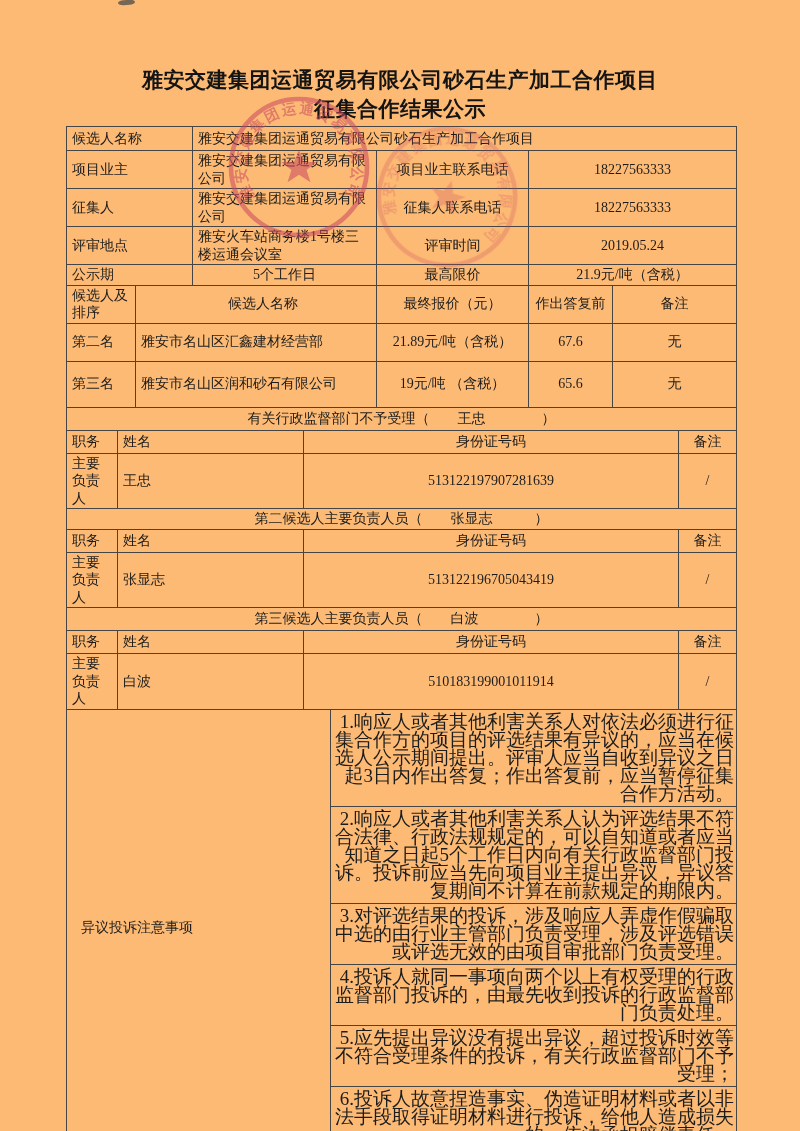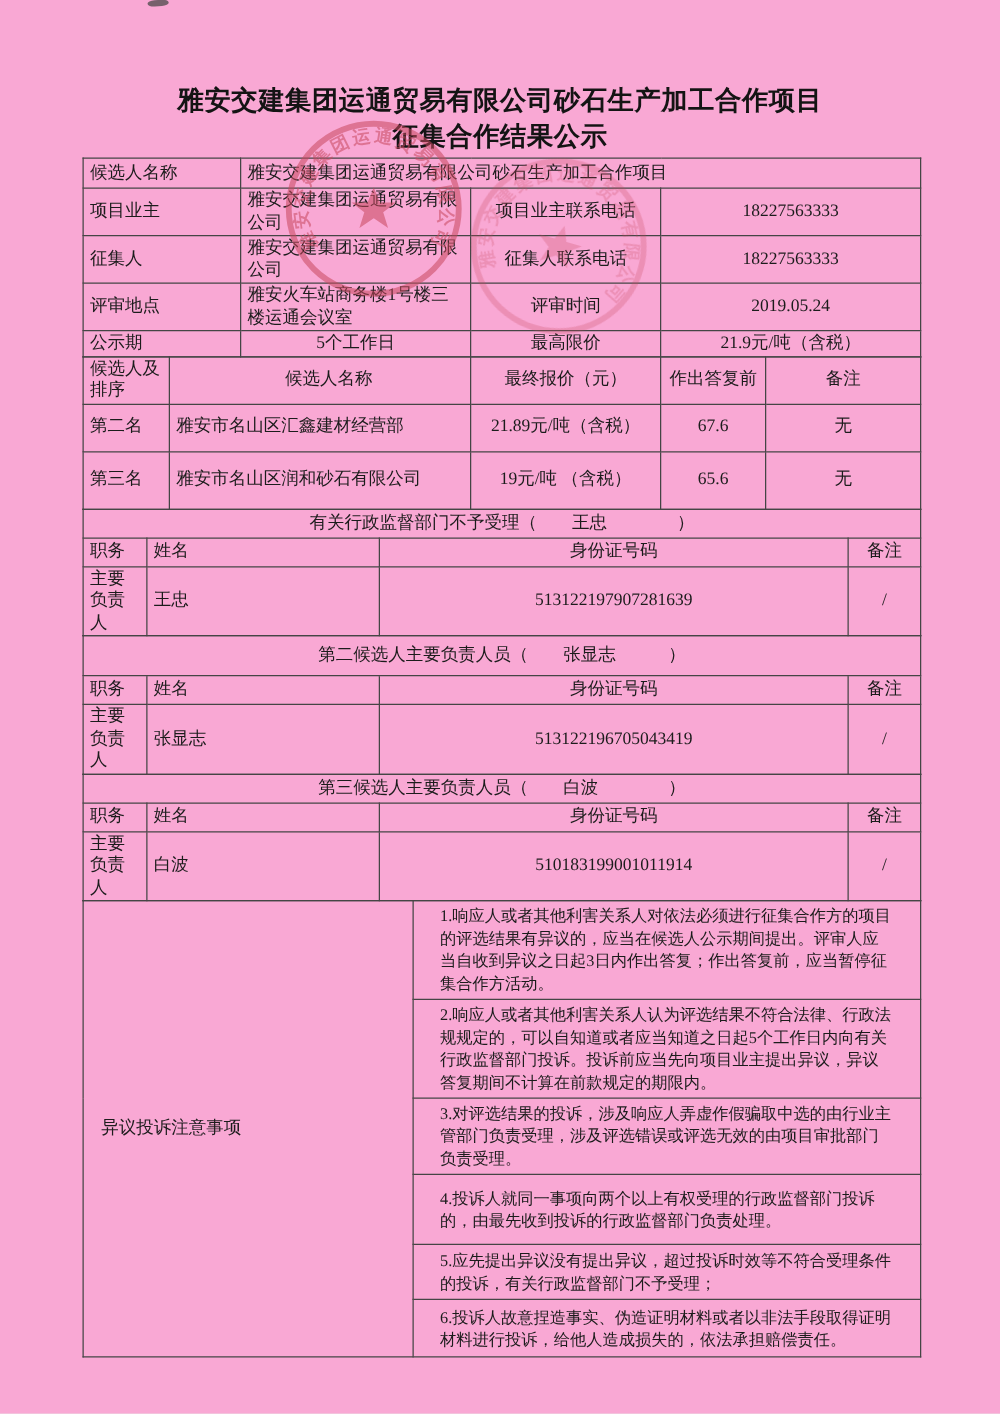--- a/index.html
+++ b/index.html
@@ -1,18 +1,18 @@
 <!DOCTYPE html>
 <html><head>
 <meta charset="utf-8">
 <style>
   html,body{margin:0;padding:0;background:#e9e9e9;}
   .page{
     position:relative;width:800px;height:1131px;margin:0 auto;
-    background:#f9a8d4;overflow:hidden;
+    background:#fdba74;overflow:hidden;
     font-family:"Liberation Serif","DejaVu Serif",serif;
     color:#1c1c1c;
   }
   .smudge{
     position:absolute;left:118px;top:0;width:17px;height:5px;
     background:#4a4a4a;border-radius:40%/60%;opacity:.75;transform:rotate(-4deg);
   }
   .title{
     position:absolute;left:0;top:66px;width:100%;
     text-align:center;font-size:21px;font-weight:bold;line-height:29px;
@@ -23,21 +23,21 @@
   table:first-child{margin-top:0;}
   td{
     border:1px solid #454545;font-size:14px;color:#1c1c1c;
     padding:1px 5px;vertical-align:middle;line-height:1.25;
     overflow:hidden;word-break:break-all;
   }
   .c{text-align:center;}
   .l{text-align:left;}
   .name-head{padding-left:92px;}
   .sec-title{text-align:center;font-size:14px;}
-  .notes td.note{font-size:13px;line-height:18px;padding:3px 21px;}
+  .notes td.note{font-size:19px;line-height:18px;padding:3px 2px;text-align:right;}
   .notes td.note-label{font-size:14px;padding-left:14px;}
   .seal{position:absolute;pointer-events:none;filter:blur(.45px);}
   .seal-a{left:214px;top:82px;opacity:.55;}
   .seal-b{left:362px;top:112px;opacity:.26;transform:rotate(16deg);}
 </style>
 </head>
 <body>
 
 <div class="page">
 
@@ -149,21 +149,21 @@
       </table>
 
     <table>
       <colgroup>
           <col style="width:51px">
           <col style="width:186px">
           <col style="width:375px">
           <col style="width:58px">
         </colgroup>
       <tbody>
-          <tr style="height:32px">
+          <tr style="height:20px">
         <td class="sec-title" colspan="4">第二候选人主要负责人员（　　张显志　　　）</td>
       </tr>
       <tr style="height:23px">
         <td class="l">职务</td>
         <td class="l">姓名</td>
         <td class="c">身份证号码</td>
         <td class="c">备注</td>
       </tr>
       <tr style="height:36px">
         <td class="l">主要负责人</td>

